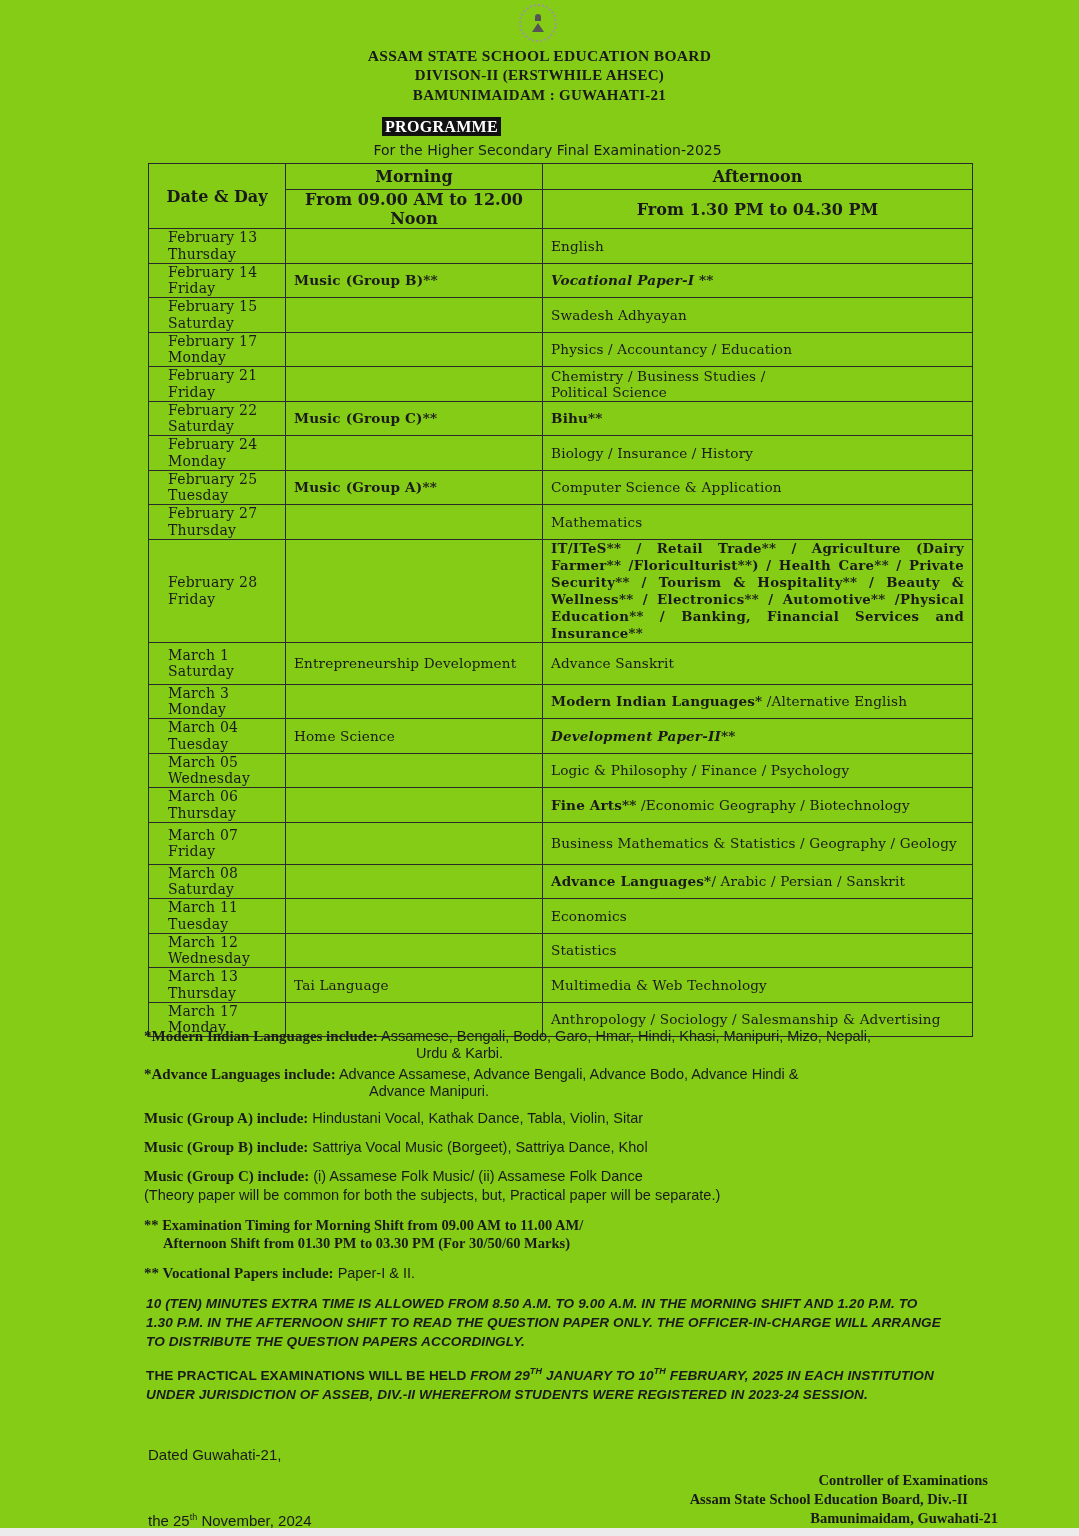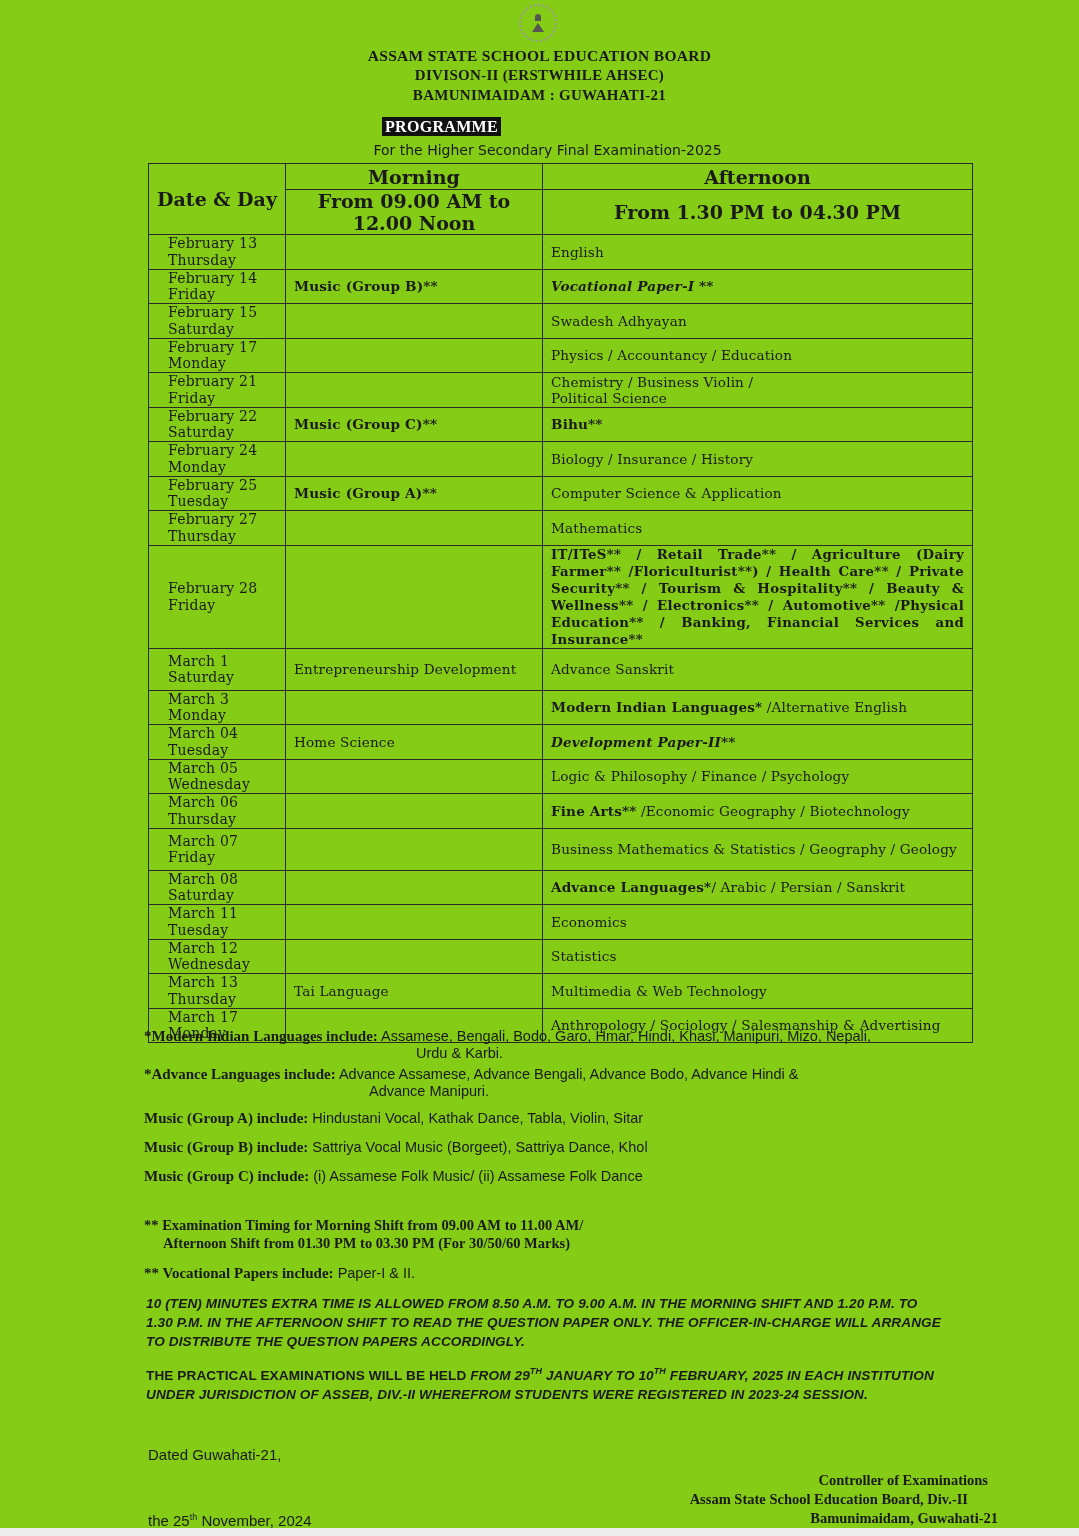--- a/index.html
+++ b/index.html
@@ -20,21 +20,21 @@
     .hdr2 { top: 67px; font-size: 15px; letter-spacing: 0.3px; }
     .hdr3 { top: 87px; font-size: 15px; letter-spacing: 0.3px; }
     .prog-wrap { position: absolute; left: 0; top: 117px; width: 853px; text-align: center; padding-left: 30px; }
     .prog { display: inline-block; background: #111; color: #fff; font-family: "Liberation Serif", serif; font-weight: bold;
       font-size: 16px; padding: 0 3px; line-height: 19px; letter-spacing: 0.3px; }
     .subtitle { position: absolute; left: 0; top: 142px; width: 1095px; text-align: center; font-family: "DejaVu Sans", sans-serif;
       font-size: 14px; }
 
     table.sched { position: absolute; left: 148px; top: 163px; width: 824px; border-collapse: collapse; table-layout: fixed; }
     table.sched td, table.sched th { border: 1.3px solid #2a2a2a; vertical-align: middle; }
-    table.sched th { font-weight: bold; font-size: 19px; text-align: center; font-family: "DejaVu Serif", serif; height: 26px; }
+    table.sched th { font-weight: bold; font-size: 16px; text-align: center; font-family: "DejaVu Serif", serif; height: 26px; }
     col.c1 { width: 137px; } col.c2 { width: 257px; } col.c3 { width: 430px; }
     .date-cell { font-size: 14px; line-height: 16.5px; padding: 0 0 0 19px; letter-spacing: 0.2px; }
     .subj-cell { font-size: 13.6px; padding: 0 8px; letter-spacing: 0.15px; }
     .subj-cell b { font-weight: bold; }
     .subj-cell i b, .subj-cell b i { font-style: italic; }
     tr.row td { height: 34.5px; }
     tr.row.tall td { height: 86px; }
     tr.row.t2 td { height: 42px; }
     .multi { font-weight: bold; line-height: 17px; text-align: justify; font-size: 13.3px; letter-spacing: 0.3px; }
 
@@ -129,21 +129,21 @@
         <td class="subj-cell"></td>
         <td class="subj-cell">Physics / Accountancy / Education</td>
       </tr>
       <tr class="row">
         <td class="date-cell">
             <div>February 21</div>
             <div>Friday</div>
           </td>
         <td class="subj-cell"></td>
         <td class="subj-cell" style="line-height:16px">
-            <div>Chemistry / Business Violin /</div>
+            <div>Chemistry / Business Studies /</div>
             <div>Political Science</div>
           </td>
       </tr>
       <tr class="row">
         <td class="date-cell">
             <div>February 22</div>
             <div>Saturday</div>
           </td>
         <td class="subj-cell"><b>Music (Group C)**</b></td>
         <td class="subj-cell"><b>Bihu**</b></td>
@@ -281,20 +281,21 @@
   </div>
   <div class="notes n3">
     <b>Music (Group A) include:</b><span> Hindustani Vocal, Kathak Dance, Tabla, Violin, Sitar</span>
   </div>
   <div class="notes n4">
     <b>Music (Group B) include:</b><span> Sattriya Vocal Music (Borgeet), Sattriya Dance, Khol</span>
   </div>
   <div class="notes n5">
     <b>Music (Group C) include:</b><span> (i) Assamese Folk Music/ (ii) Assamese Folk Dance</span>
   </div>
+  <div class="notes n5b">(Theory paper will be common for both the subjects, but, Practical paper will be separate.)</div>
   <div class="notes n6"><b>** Examination Timing for Morning Shift from 09.00 AM to 11.00 AM/</b></div>
   <div class="notes n6b"><b style="font-size:14.5px">Afternoon Shift from 01.30 PM to 03.30 PM (For 30/50/60 Marks)</b></div>
   <div class="notes n7">
     <b>** Vocational Papers include:</b><span> Paper-I &amp; II.</span>
   </div>
 
   <div class="caps cap1">10 (TEN) MINUTES EXTRA TIME IS ALLOWED FROM 8.50 A.M. TO 9.00 A.M. IN THE MORNING SHIFT AND 1.20 P.M. TO 1.30 P.M. IN THE AFTERNOON SHIFT TO READ THE QUESTION PAPER ONLY. THE OFFICER-IN-CHARGE WILL ARRANGE TO DISTRIBUTE THE QUESTION PAPERS ACCORDINGLY.</div>
   <div class="caps cap2"><span>THE PRACTICAL EXAMINATIONS WILL BE HELD </span><span class="u"><span>FROM 29</span><sup>TH</sup><span> JANUARY TO 10</span><sup>TH</sup><span> FEBRUARY, 2025</span></span><span class="u"> IN EACH INSTITUTION UNDER JURISDICTION OF ASSEB, DIV.-II WHEREFROM STUDENTS WERE REGISTERED IN 2023-24 SESSION.</span></div>
 
   <div class="dated d1">Dated Guwahati-21,</div>

